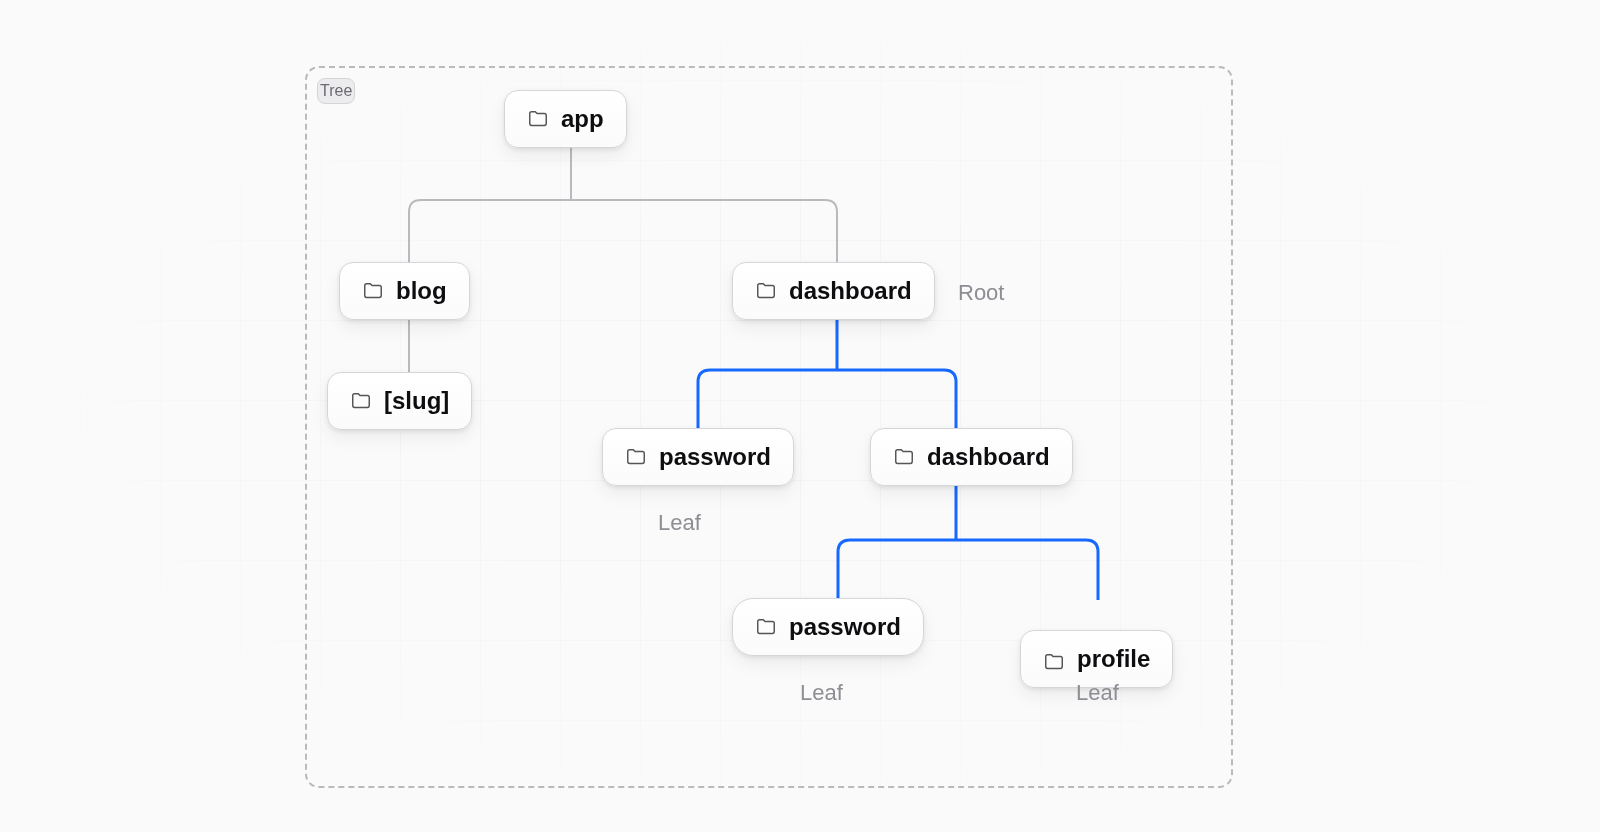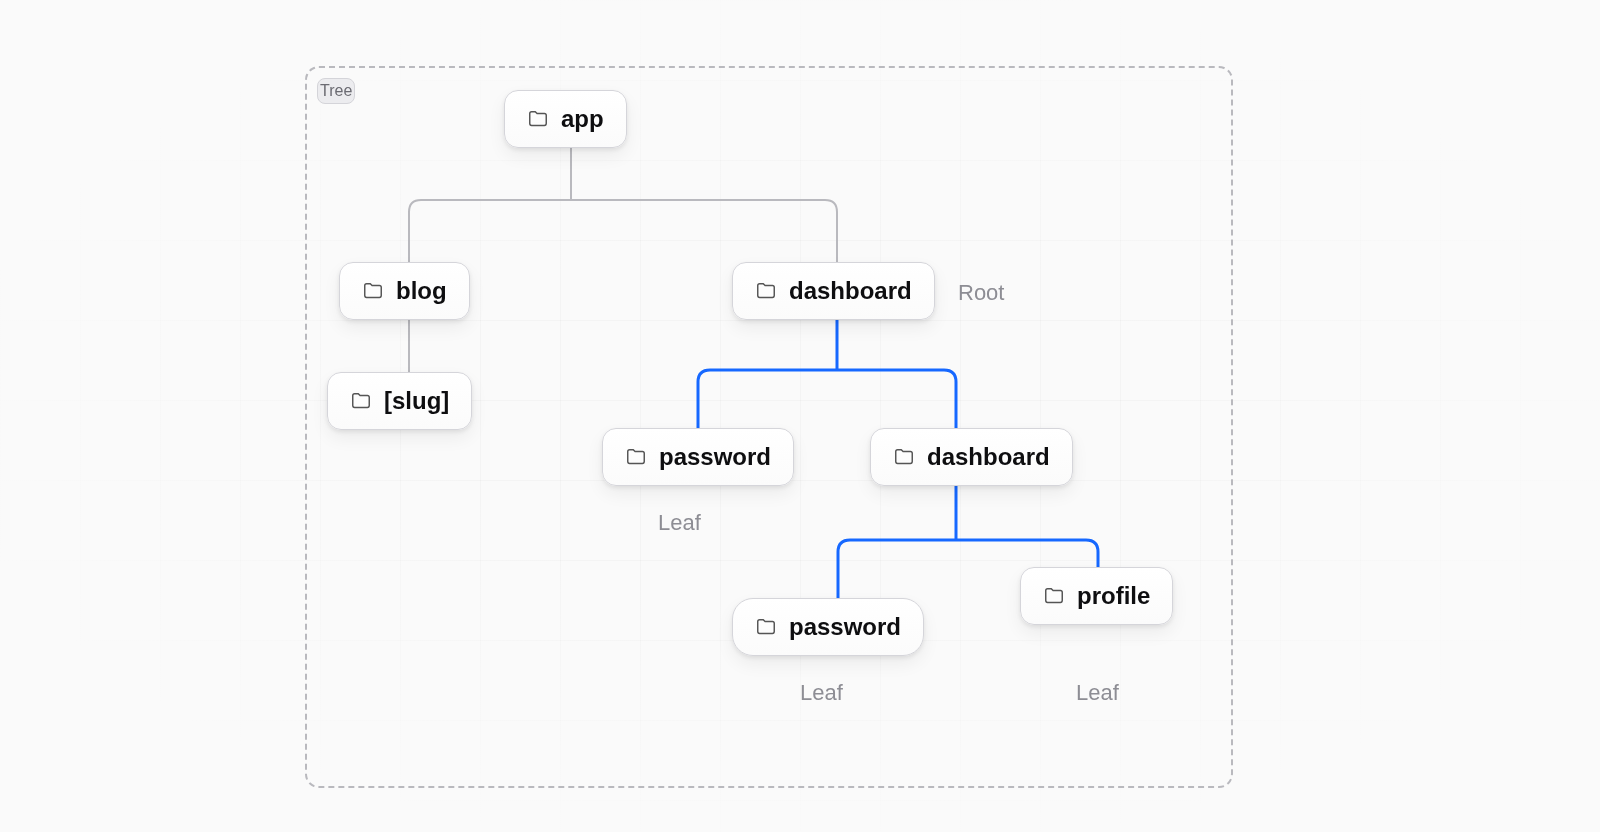--- a/index.html
+++ b/index.html
@@ -171,21 +171,21 @@
 
   <div class="node" style="left:732px; top:598px;border-radius:21px;">
     <span class="icon">
       <svg viewBox="0 0 24 24">
           <path d="M3 6a2 2 0 0 1 2-2h4l2 2h8a2 2 0 0 1 2 2v9a2 2 0 0 1-2 2H5a2 2 0 0 1-2-2V6z" fill="none" stroke="#555" stroke-width="1.6"></path>
         </svg>
     </span>
     <span>password</span>
   </div>
 
-  <div class="node" style="left:1020px; top:567px;">
+  <div class="node" style="left:1020px; top:630px;align-items:flex-end;">
     <span class="icon">
       <svg viewBox="0 0 24 24">
           <path d="M3 6a2 2 0 0 1 2-2h4l2 2h8a2 2 0 0 1 2 2v9a2 2 0 0 1-2 2H5a2 2 0 0 1-2-2V6z" fill="none" stroke="#555" stroke-width="1.6"></path>
         </svg>
     </span>
     <span>profile</span>
   </div>
 
   <div class="anno" style="left:958px; top:280px;">Root</div>
   <div class="anno" style="left:658px; top:510px;">Leaf</div>

